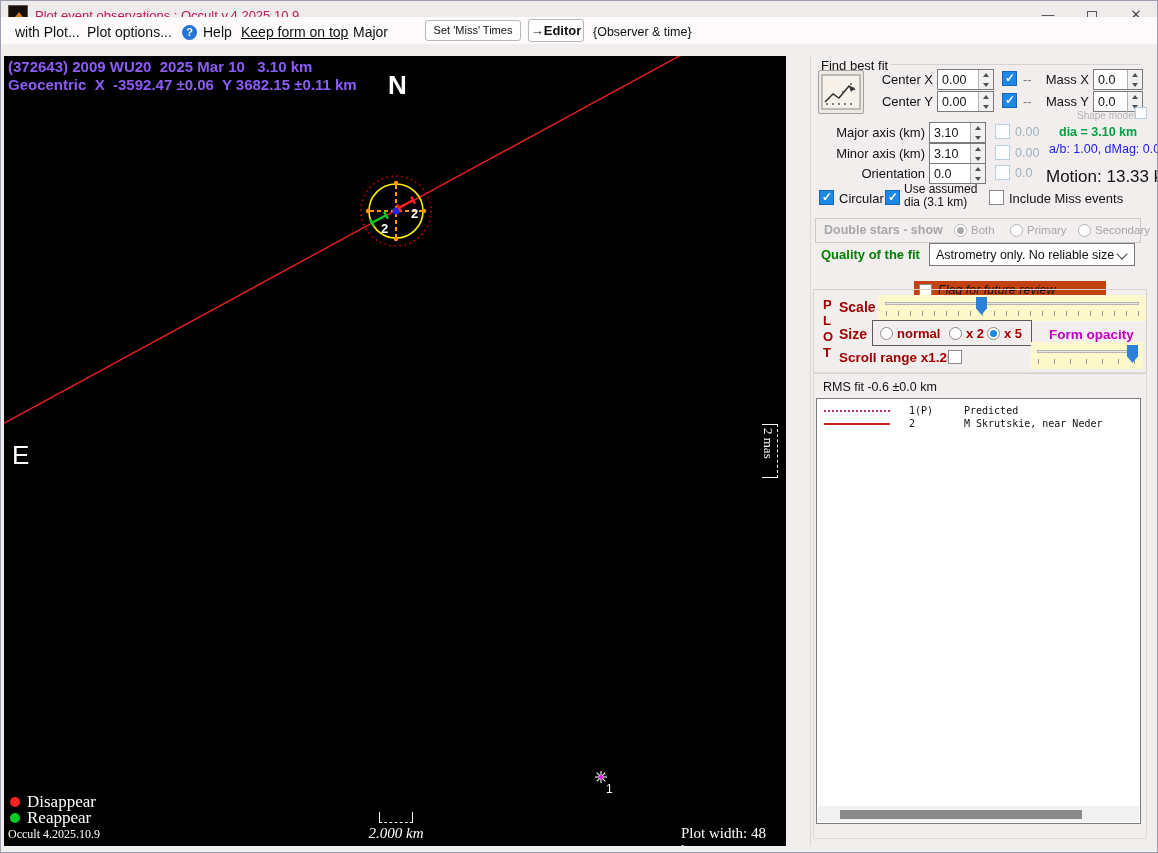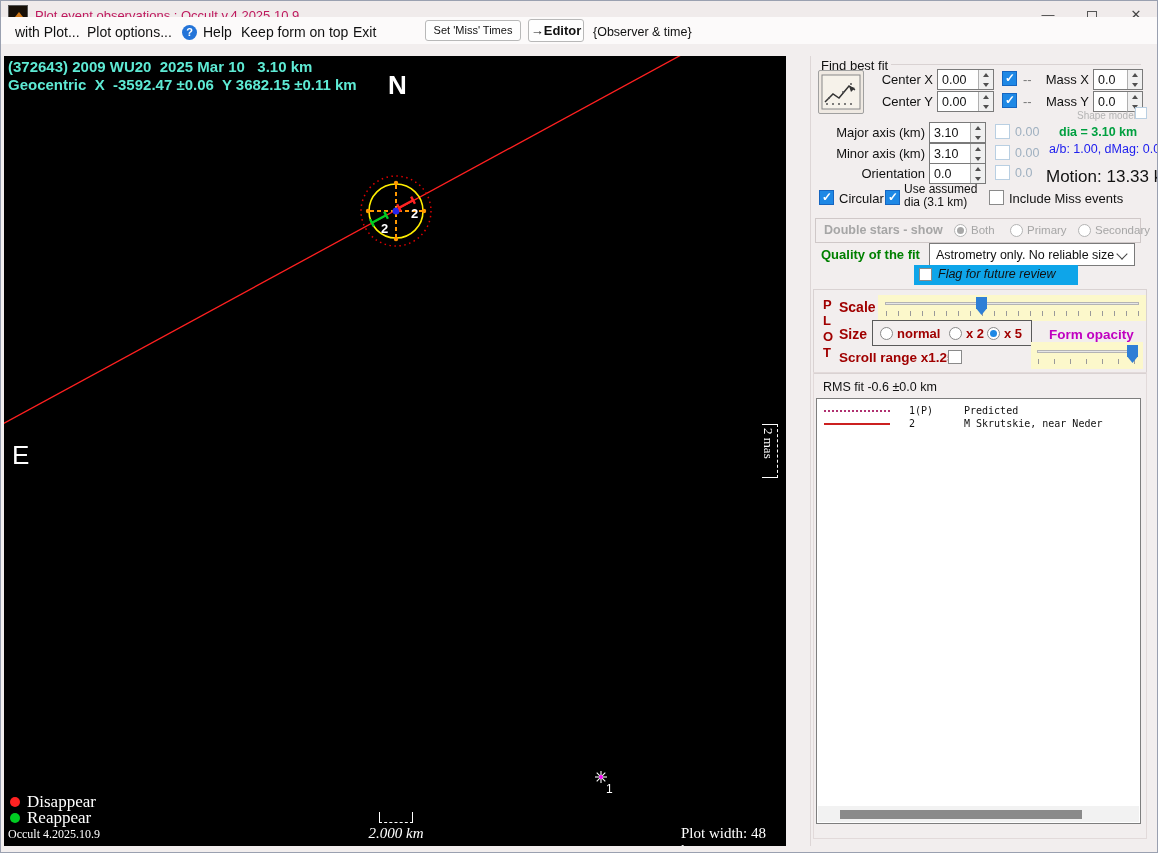--- a/index.html
+++ b/index.html
@@ -16,21 +16,21 @@
   #max-glyph { display:inline-block; width:10px; height:10px; border:1px solid #555; vertical-align:middle; }
 
   
   #menubar { position:absolute; left:0; top:16px; width:100%; height:27px; background:#fcfafa; }
   .menuitem { position:absolute; top:7px; font-size:14px; color:#111; cursor:default; }
   #help-icon { position:absolute; left:181px; top:8px; width:15px; height:15px; border-radius:50%; background:#2474d8; color:#fff; font-size:11px; font-weight:bold; text-align:center; line-height:15px; }
   .tbtn { position:absolute; background:#fefefe; border:1px solid #b8b8b8; border-radius:3px; color:#111; text-align:center; }
 
   
   #plot { position:absolute; left:3px; top:55px; width:782px; height:790px; background:#000; overflow:hidden; }
-  .plot-hdr { position:absolute; left:4px; color:#5eead4; font-weight:bold; font-size:15px; white-space:pre; }
+  .plot-hdr { position:absolute; left:4px; color:#8b5cf6; font-weight:bold; font-size:15px; white-space:pre; }
   .cardinal { position:absolute; color:#fff; font-size:26px; }
   .evlabel { position:absolute; color:#fff; font-size:13px; font-weight:bold; }
   .legend-row { position:absolute; left:6px; color:#fff; font-family:"Liberation Serif", serif; font-size:17px; }
   .dot { display:inline-block; width:10px; height:10px; border-radius:50%; margin-right:7px; }
   #plot-version { position:absolute; left:4px; color:#fff; font-family:"Liberation Serif", serif; font-size:12px; }
   #scalebar-bracket { position:absolute; left:375px; top:756px; width:34px; height:11px; border-left:1px solid #fff; border-right:1px solid #fff; border-bottom:1px dashed #fff; }
   #scalebar-label { position:absolute; left:354px; top:769px; width:76px; text-align:center; color:#fff; font-family:"Liberation Serif", serif; font-style:italic; font-size:15px; }
   #plotwidth-label { position:absolute; left:677px; top:769px; color:#fff; font-family:"Liberation Serif", serif; font-size:15px; }
   #masbar-bracket { position:absolute; left:758px; top:368px; width:16px; height:54px; border-right:1px dashed #fff; border-top:1px solid #fff; border-bottom:1px solid #fff; }
   #masbar-label { position:absolute; left:756px; top:372px; height:48px; color:#fff; font-family:"Liberation Serif", serif; font-size:13px; writing-mode:vertical-rl; }
@@ -59,21 +59,21 @@
   .slider-bg { position:absolute; background:#fcf8cb; }
   .slider-track { position:absolute; height:3px; background:#e6e6e6; border:1px solid #b4b4b4; }
   .slider-ticks { position:absolute; height:5px; background:repeating-linear-gradient(to right, #9a9a9a 0 1px, transparent 1px 12px); }
   .slider-thumb { position:absolute; width:11px; height:18px; background:#2e7fd6; clip-path:polygon(0 0,100% 0,100% 62%,50% 100%,0 62%); }
   .groupline { position:absolute; height:1px; background:#d9d2d2; }
 
   #doubles-box { position:absolute; left:814px; top:217px; width:326px; height:25px; border:1px solid #cfc8c8; }
   #quality-combo { position:absolute; left:928px; top:242px; width:206px; height:23px; background:#fff; border:1px solid #7a7a7a; }
   #quality-combo .combo-val { position:absolute; left:6px; top:4px; font-size:12.5px; color:#111; }
   #combo-chevron { position:absolute; right:8px; top:6px; width:8px; height:8px; border-right:1.5px solid #444; border-bottom:1.5px solid #444; transform:rotate(45deg); }
-  #flag-wrap { position:absolute; left:913px; top:264px; width:164px; height:20px; background:#0ea5e9; }
+  #flag-wrap { position:absolute; left:913px; top:280px; width:192px; height:20px; background:#c2410c; }
   #plotctl-box { position:absolute; left:812px; top:288px; width:334px; height:85px; border:1px solid #d9d2d2; }
   .plot-letter { position:absolute; left:822px; font-size:13px; font-weight:bold; color:#a00000; }
   #sizegroup-box { position:absolute; left:871px; top:319px; width:160px; height:26px; border:1px solid #5a5a5a; }
   #rms-box { position:absolute; left:812px; top:371px; width:334px; height:467px; border:1px solid #e2dada; }
   #listbox { position:absolute; left:815px; top:397px; width:325px; height:426px; background:#fff; border:1px solid #7e7e7e; overflow:hidden; }
   .obs-row { position:absolute; left:0; width:100%; height:14px; font-family:"DejaVu Sans Mono", monospace; font-size:10px; color:#111; white-space:nowrap; }
   .obs-line { position:absolute; left:7px; width:66px; }
   .obs-num { position:absolute; left:92px; top:0; }
   .obs-name { position:absolute; left:147px; top:0; }
   #list-hscroll { position:absolute; left:1px; bottom:1px; width:321px; height:16px; background:#f2f2f2; }
@@ -92,22 +92,22 @@
     <div class="wbtn" style="left:1024px;"><span>—</span></div>
     <div class="wbtn" style="left:1068px;"><span id="max-glyph"></span></div>
     <div class="wbtn" style="left:1112px;"><span>✕</span></div>
   </div>
 
   <div id="menubar">
     <div class="menuitem" style="left:14px;">with Plot...</div>
     <div class="menuitem" style="left:86px;">Plot options...</div>
     <div id="help-icon">?</div>
     <div class="menuitem" style="left:202px;">Help</div>
-    <div class="menuitem" style="left:240px;">Keep form on top</div>
-    <div class="menuitem" style="left:352px;">Exit</div>
+    <div class="menuitem" style="left:240px;text-decoration:underline;">Keep form on top</div>
+    <div class="menuitem" style="left:352px;">Major</div>
     <div class="tbtn" style="left:424px; top:3px; width:96px; height:21px; font-size:11px; line-height:19px;">Set 'Miss' Times</div>
     <div class="tbtn" style="left:527px; top:2px; width:56px; height:23px; font-size:13px; font-weight:bold; line-height:21px;">→Editor</div>
     <div class="menuitem" style="left:592px; top:8px; font-size:12.5px;">{Observer &amp; time}</div>
   </div>
 
   <div id="plot">
     <svg width="782" height="790" viewBox="0 0 782 790" style="position:absolute;left:0;top:0;">
       <line x1="690" y1="-8" x2="-8" y2="371.6" stroke="#ff2020" stroke-width="1.3"></line>
       <circle cx="392" cy="155" r="35" fill="none" stroke="#e00000" stroke-width="1.5" stroke-dasharray="1.5 3.5"></circle>
       <circle cx="392" cy="155" r="27" fill="none" stroke="#ffee00" stroke-width="1.6"></circle>

